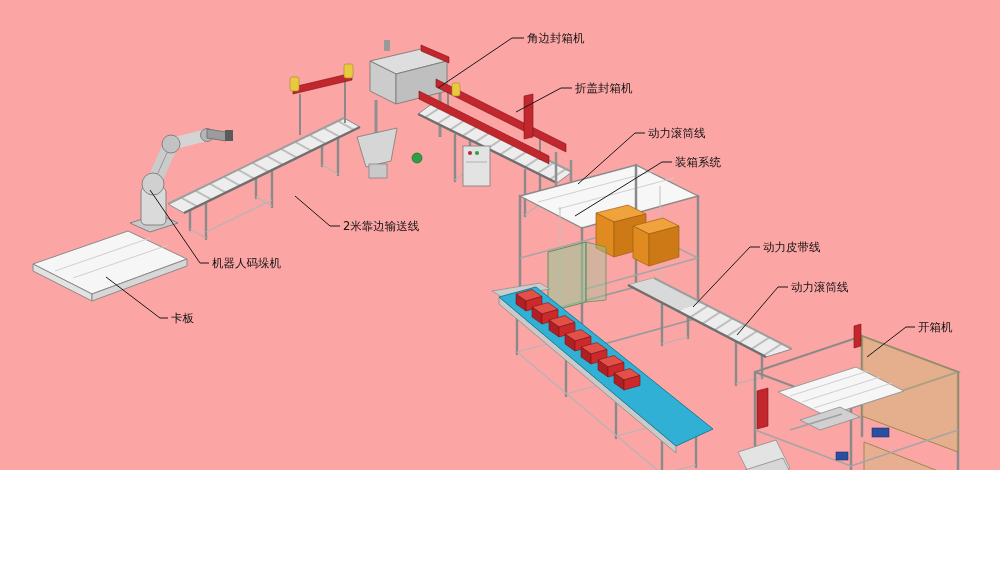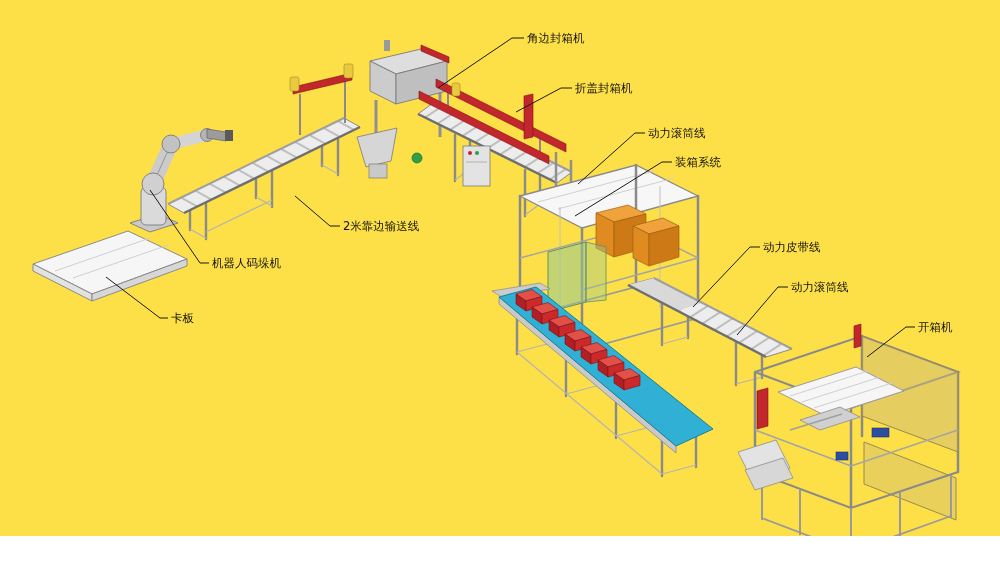--- a/index.html
+++ b/index.html
@@ -1,16 +1,16 @@
 <!DOCTYPE html>
 <html><head>
 <meta charset="utf-8">
 <style>
   html,body{margin:0;padding:0;background:#fff;}
-  .canvas{position:relative;width:1000px;height:536px;background:#fde047;overflow:hidden;
+  .canvas{position:relative;width:1000px;height:470px;background:#fca5a5;overflow:hidden;
           font-family:"DejaVu Sans",sans-serif;text-decoration:underline;}
   svg{position:absolute;left:0;top:0;}
   .lbl{font-family:"DejaVu Sans",sans-serif;font-size:11.5px;fill:#111;}
   .leader{stroke:#1a1a1a;stroke-width:1;fill:none;}
   .edge{stroke:#8a8a8a;stroke-width:1;}
   .frame{stroke:#8a8a8a;stroke-width:2.5;stroke-linecap:round;}
   .frame2{stroke:#9a9a9a;stroke-width:1.8;fill:none;}
   .leg{stroke:#8a8a8a;stroke-width:2.4;stroke-linecap:round;}
   .brace{stroke:#b4b4b4;stroke-width:1.2;}
   .rail-far{stroke:#9f9f9f;stroke-width:2;}

